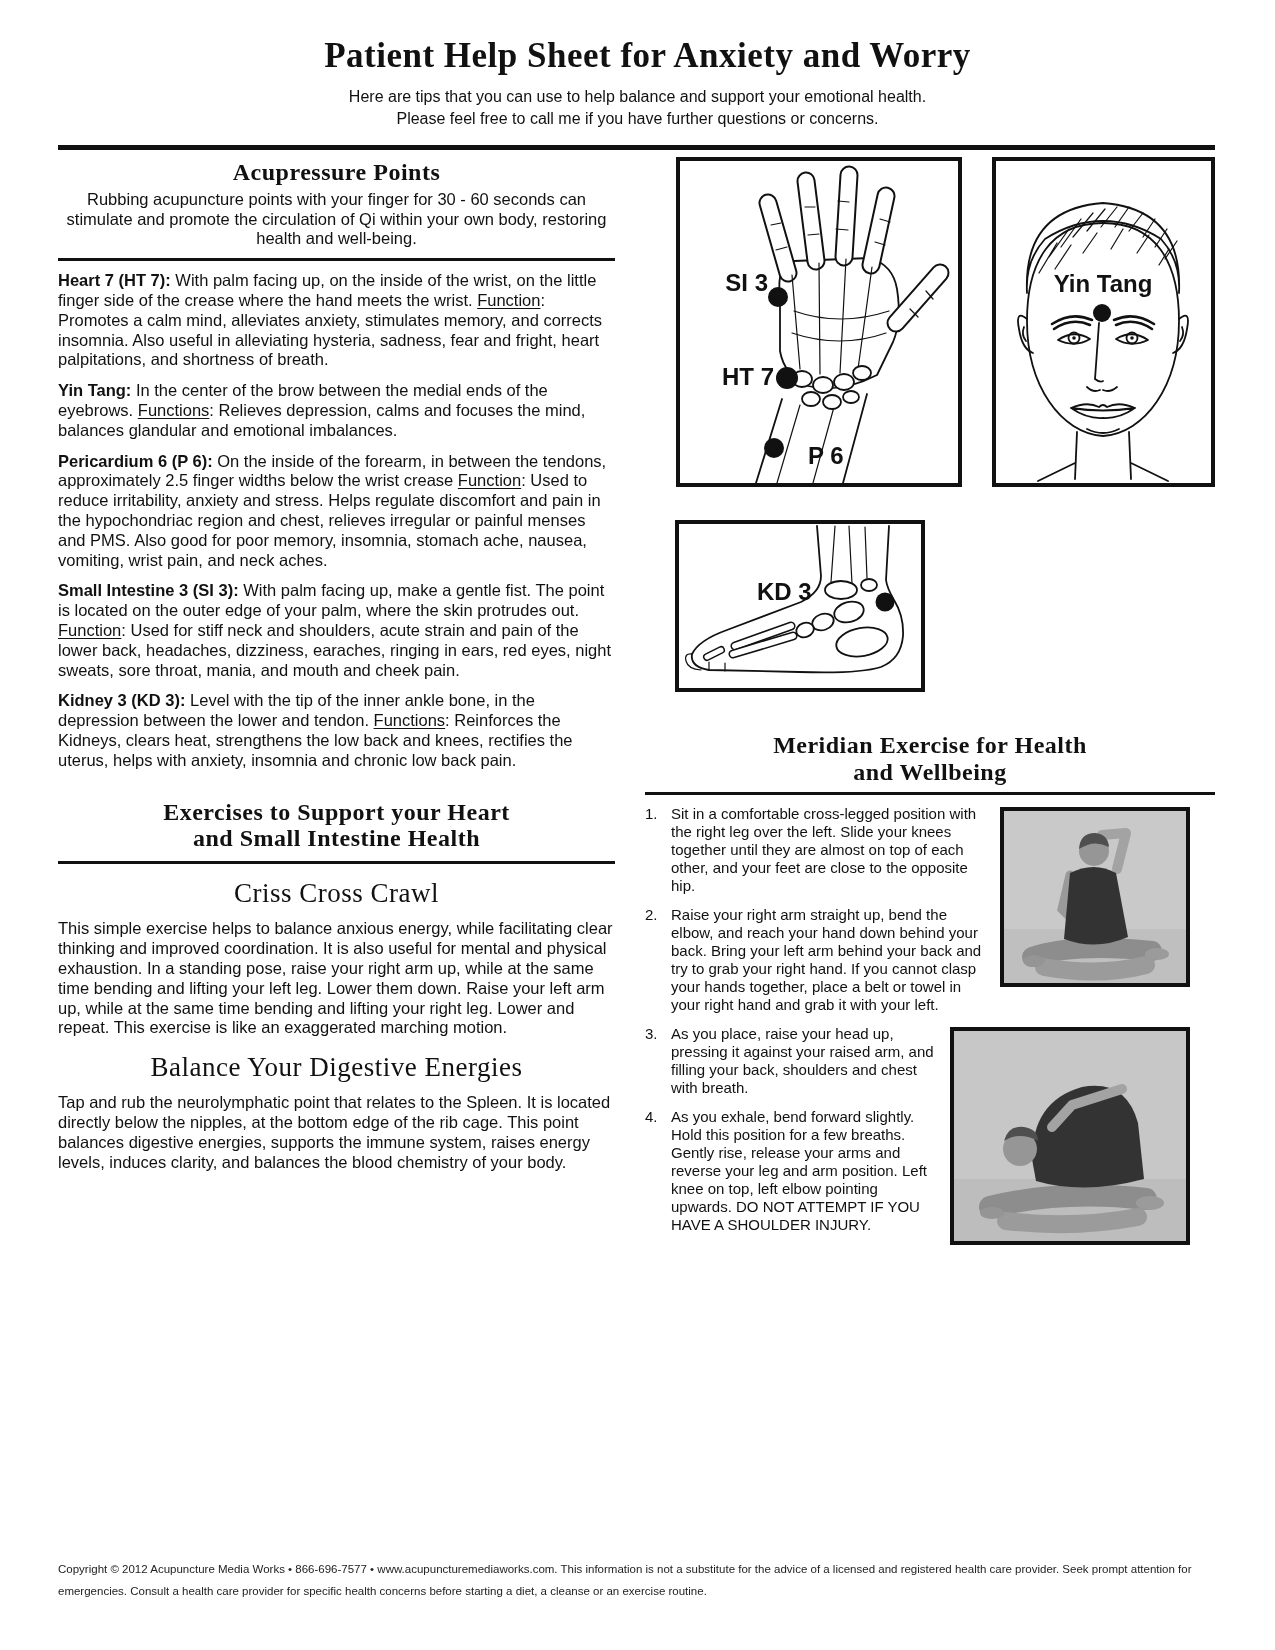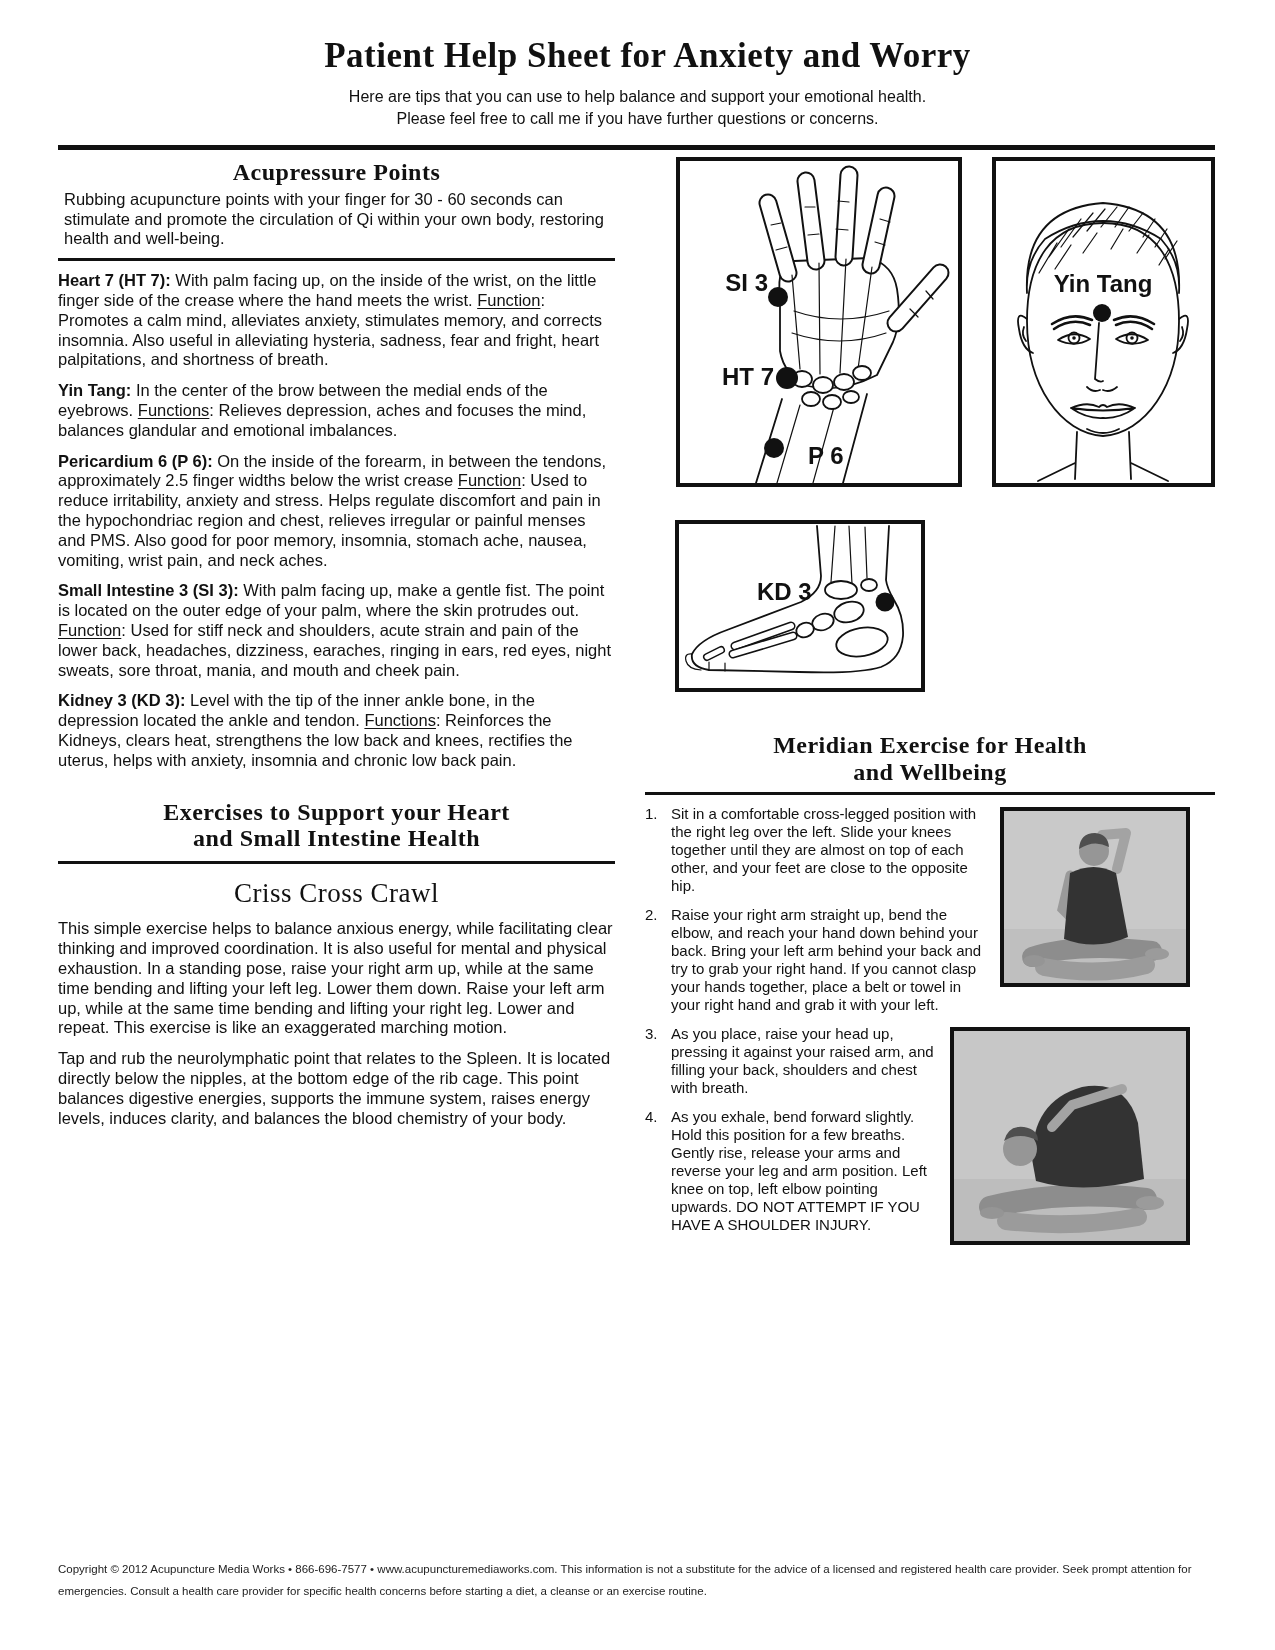--- a/index.html
+++ b/index.html
@@ -9,21 +9,21 @@
   
   header{position:absolute;top:36px;left:0;width:100%;text-align:center;}
   h1{margin:0 0 10px 0;font-family:"Liberation Serif",serif;font-weight:bold;font-size:35px;letter-spacing:.5px;padding-left:20px;}
   .sub{margin:0;font-size:16px;line-height:1.35;}
   .main-divider{position:absolute;top:145px;left:58px;width:1157px;height:5px;background:#111;}
 
   
   .left-col{position:absolute;top:153px;left:58px;width:557px;}
   h2{margin:6px 0 4px 0;font-family:"Liberation Serif",serif;font-weight:bold;font-size:24px;
      text-align:center;letter-spacing:.5px;line-height:1.12;}
-  .intro{margin:4px 0 0 0;text-align:left;font-size:16.5px;line-height:1.2;padding:0 6px;}
+  .intro{margin:4px 0 0 0;text-align:center;font-size:16.5px;line-height:1.2;padding:0 6px;}
   .rule{width:100%;height:3px;background:#111;margin:9px 0 10px 0;}
   .point,.body{margin:0 0 11px 0;font-size:16.5px;line-height:1.2;}
   .point b{font-weight:bold;}
   .u{text-decoration:underline;text-underline-offset:2px;}
   h3{margin:14px 0 10px 0;font-family:"Liberation Serif",serif;font-weight:normal;font-size:27px;
      text-align:center;letter-spacing:.5px;}
   .exercises-h{margin-top:28px;}
 
   
   .illus{position:absolute;background:#fff;border:4px solid #111;}
@@ -65,34 +65,35 @@
   </header>
   <div class="main-divider"></div>
 
   <section class="left-col">
     <h2>Acupressure Points</h2>
     <p class="intro">Rubbing acupuncture points with your finger for 30 - 60 seconds can stimulate and promote the circulation of Qi within your own body, restoring health and well-being.</p>
     <div class="rule"></div>
 
     <p class="point"><b>Heart 7 (HT 7): </b><span>With palm facing up, on the inside of the wrist, on the little finger side of the crease where the hand meets the wrist. </span><span class="u">Function</span><span>: Promotes a calm mind, alleviates anxiety, stimulates memory, and corrects insomnia. Also useful in alleviating hysteria, sadness, fear and fright, heart palpitations, and shortness of breath.</span></p>
 
-    <p class="point"><b>Yin Tang: </b><span>In the center of the brow between the medial ends of the eyebrows. </span><span class="u">Functions</span><span>: Relieves depression, aches and focuses the mind, balances glandular and emotional imbalances.</span></p>
+    <p class="point"><b>Yin Tang: </b><span>In the center of the brow between the medial ends of the eyebrows. </span><span class="u">Functions</span><span>: Relieves depression, calms and focuses the mind, balances glandular and emotional imbalances.</span></p>
 
     <p class="point"><b>Pericardium 6 (P 6): </b><span>On the inside of the forearm, in between the tendons, approximately 2.5 finger widths below the wrist crease </span><span class="u">Function</span><span>: Used to reduce irritability, anxiety and stress. Helps regulate discomfort and pain in the hypochondriac region and chest, relieves irregular or painful menses and PMS. Also good for poor memory, insomnia, stomach ache, nausea, vomiting, wrist pain, and neck aches.</span></p>
 
     <p class="point"><b>Small Intestine 3 (SI 3): </b><span>With palm facing up, make a gentle fist. The point is located on the outer edge of your palm, where the skin protrudes out. </span><span class="u">Function</span><span>: Used for stiff neck and shoulders, acute strain and pain of the lower back, headaches, dizziness, earaches, ringing in ears, red eyes, night sweats, sore throat, mania, and mouth and cheek pain.</span></p>
 
-    <p class="point"><b>Kidney 3 (KD 3): </b><span>Level with the tip of the inner ankle bone, in the depression located the ankle and tendon. </span><span class="u">Functions</span><span>: Reinforces the Kidneys, clears heat, strengthens the low back and knees, rectifies the uterus, helps with anxiety, insomnia and chronic low back pain.</span></p>
+    <p class="point"><b>Kidney 3 (KD 3): </b><span>Level with the tip of the inner ankle bone, in the depression between the lower and tendon. </span><span class="u">Functions</span><span>: Reinforces the Kidneys, clears heat, strengthens the low back and knees, rectifies the uterus, helps with anxiety, insomnia and chronic low back pain.</span></p>
 
     <h2 class="exercises-h"><span>Exercises to Support your Heart</span><br><span>and Small Intestine Health</span></h2>
     <div class="rule"></div>
 
     <h3>Criss Cross Crawl</h3>
     <p class="body">This simple exercise helps to balance anxious energy, while facilitating clear thinking and improved coordination. It is also useful for mental and physical exhaustion. In a standing pose, raise your right arm up, while at the same time bending and lifting your left leg. Lower them down. Raise your left arm up, while at the same time bending and lifting your right leg. Lower and repeat. This exercise is like an exaggerated marching motion.</p>
 
+    <h3>Balance Your Digestive Energies</h3>
     <p class="body">Tap and rub the neurolymphatic point that relates to the Spleen. It is located directly below the nipples, at the bottom edge of the rib cage. This point balances digestive energies, supports the immune system, raises energy levels, induces clarity, and balances the blood chemistry of your body.</p>
   </section>
 
   <div class="illus hand-box">
     <svg viewBox="0 0 278 322">
 
       <path class="sketch" d="M102 238 L76 322 M187 233 L163 322"></path>
       <path class="thin" d="M120 244 L97 322 M154 246 L133 322"></path>
 
       <path class="sketch-fill" d="M100 134 Q96 106 114 100 L190 97 Q213 104 217 128 Q222 160 213 181 L197 214 Q160 233 128 225 Q104 214 100 190 Z"></path>

